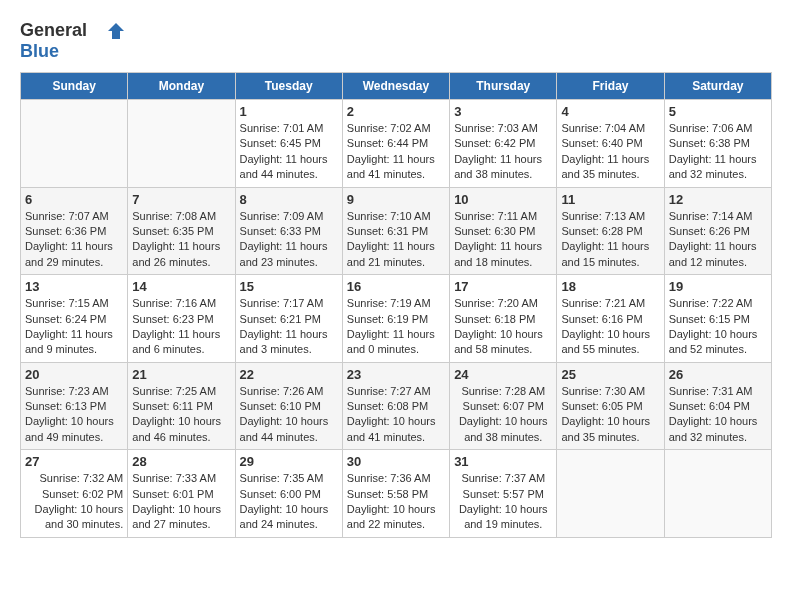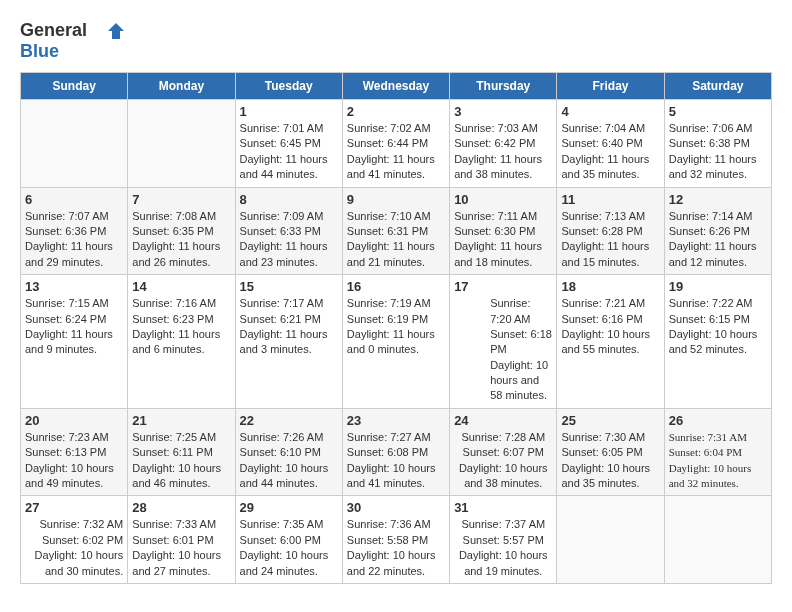--- a/index.html
+++ b/index.html
@@ -209,21 +209,21 @@
 Daylight: 11 hours and 3 minutes.</div>
         </td>
         <td>
           <div class="day-number">16</div>
           <div class="day-detail" style="white-space: pre-line;">Sunrise: 7:19 AM
 Sunset: 6:19 PM
 Daylight: 11 hours and 0 minutes.</div>
         </td>
         <td>
           <div class="day-number">17</div>
-          <div class="day-detail" style="white-space: pre-line; margin-left: 36px;">Sunrise: 7:20 AM
+          <div class="day-detail" style="white-space: pre-line;">Sunrise: 7:20 AM
 Sunset: 6:18 PM
 Daylight: 10 hours and 58 minutes.</div>
         </td>
         <td>
           <div class="day-number">18</div>
           <div class="day-detail" style="white-space: pre-line;">Sunrise: 7:21 AM
 Sunset: 6:16 PM
 Daylight: 10 hours and 55 minutes.</div>
         </td>
         <td>
@@ -265,21 +265,21 @@
 Daylight: 10 hours and 38 minutes.</div>
         </td>
         <td>
           <div class="day-number">25</div>
           <div class="day-detail" style="white-space: pre-line;">Sunrise: 7:30 AM
 Sunset: 6:05 PM
 Daylight: 10 hours and 35 minutes.</div>
         </td>
         <td>
           <div class="day-number">26</div>
-          <div class="day-detail" style="white-space: pre-line; font-family: Liberation Serif, serif;">Sunrise: 7:31 AM
+          <div class="day-detail" style="white-space: pre-line;">Sunrise: 7:31 AM
 Sunset: 6:04 PM
 Daylight: 10 hours and 32 minutes.</div>
         </td>
       </tr>
       <tr>
         <td>
           <div class="day-number">27</div>
           <div class="day-detail" style="white-space: pre-line; text-align: right;">Sunrise: 7:32 AM
 Sunset: 6:02 PM
 Daylight: 10 hours and 30 minutes.</div>

